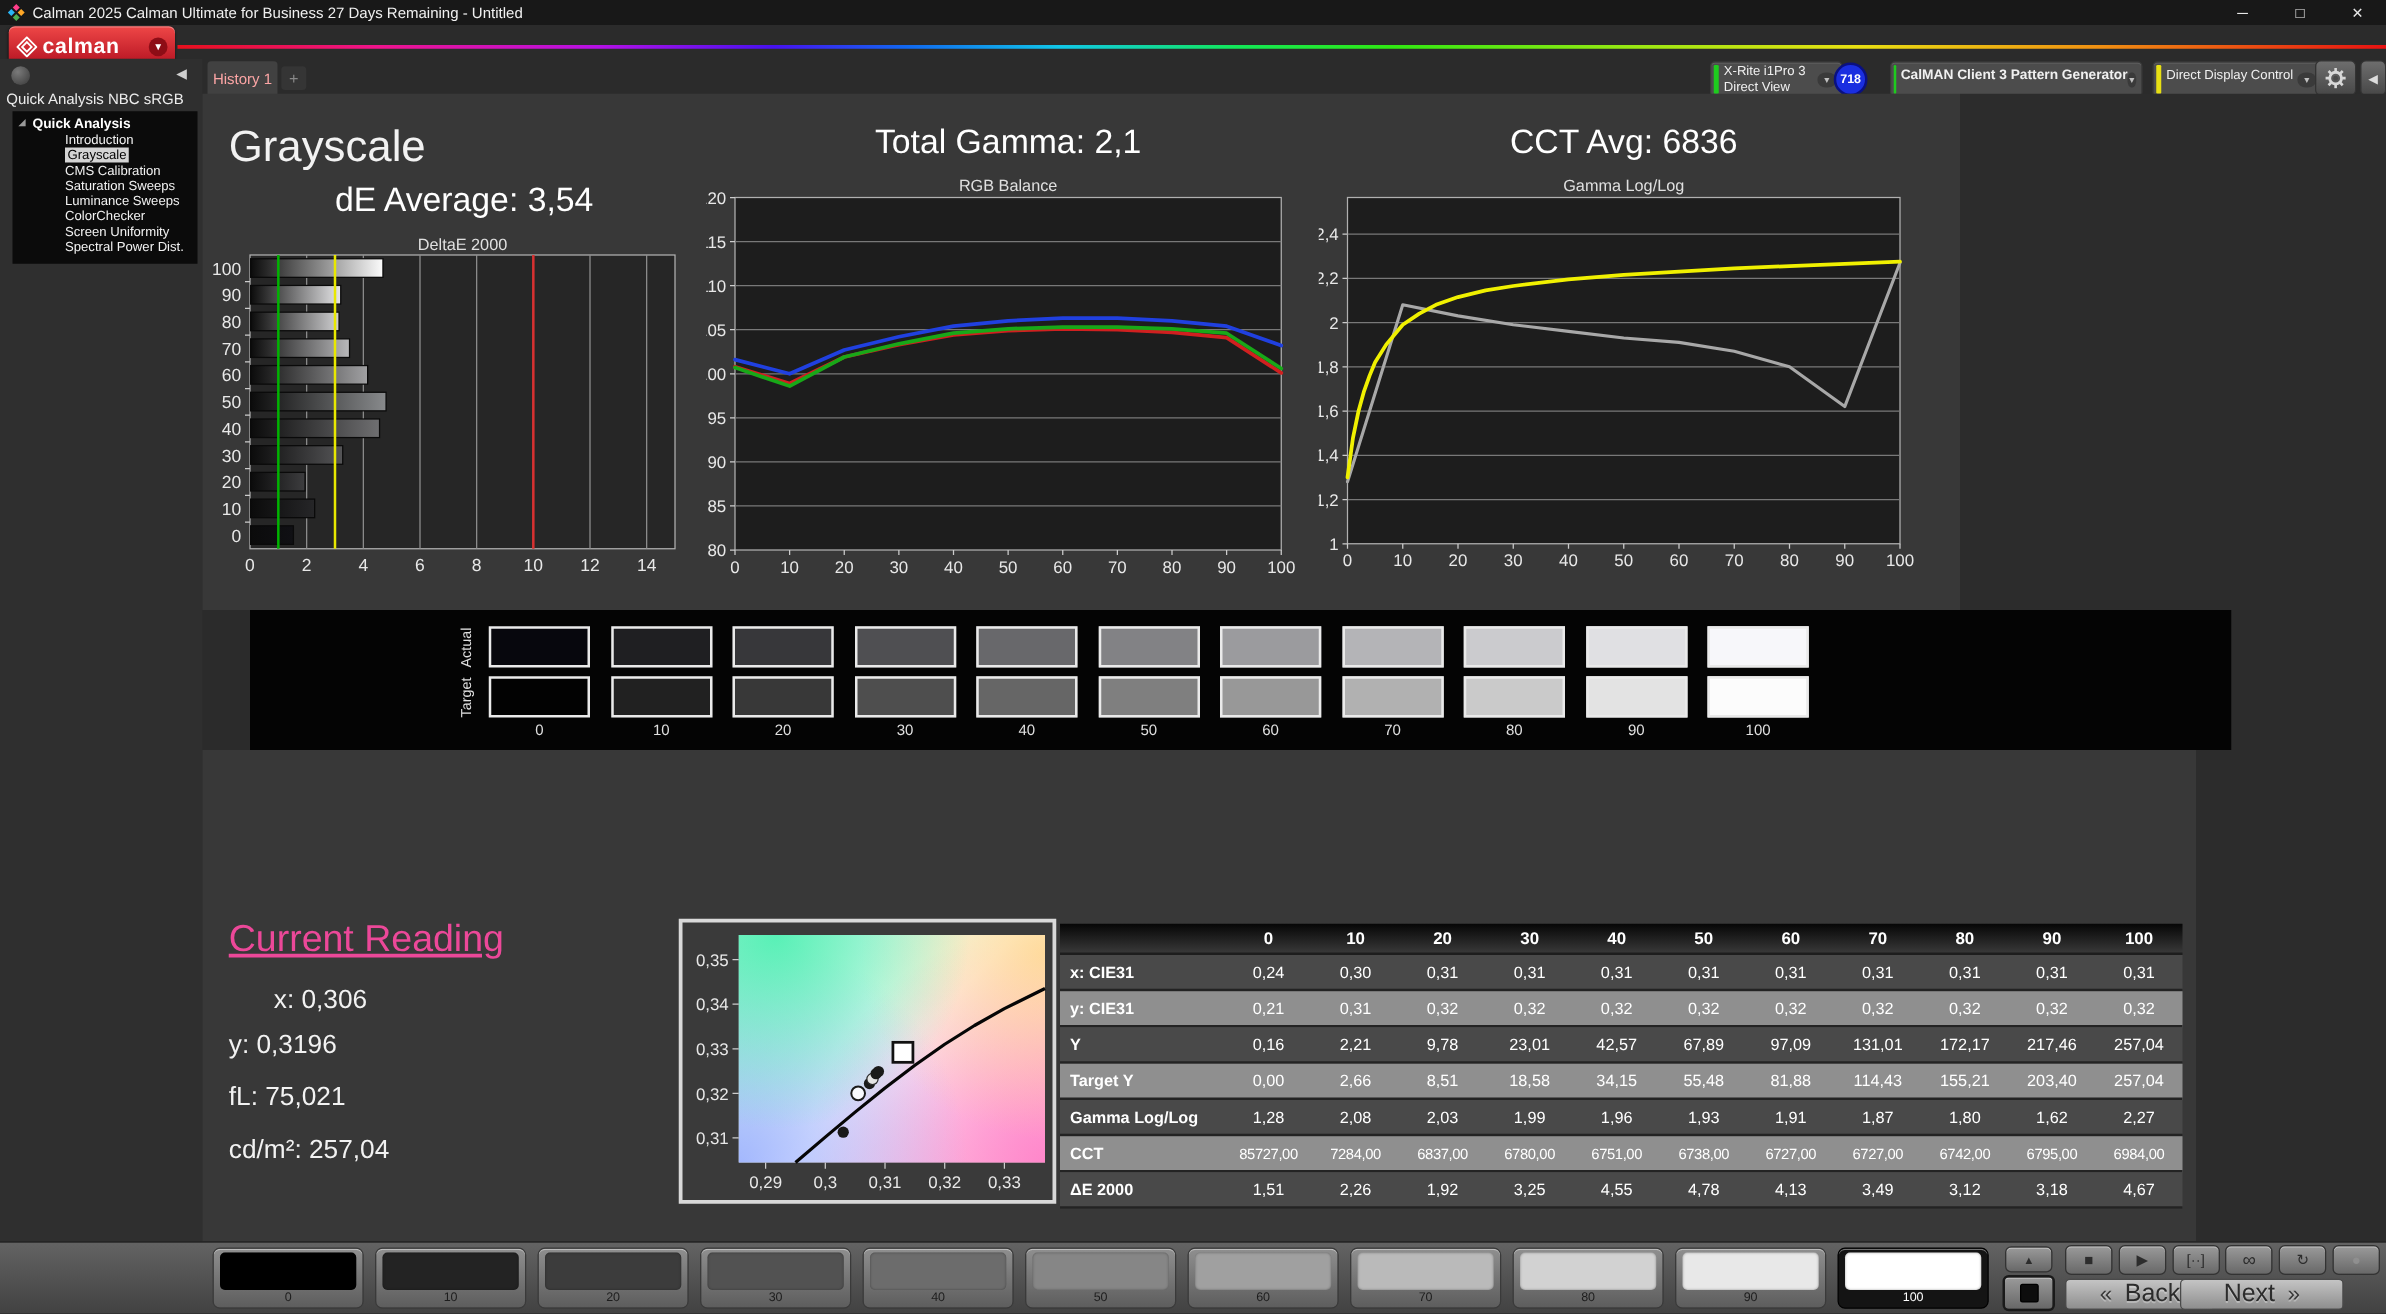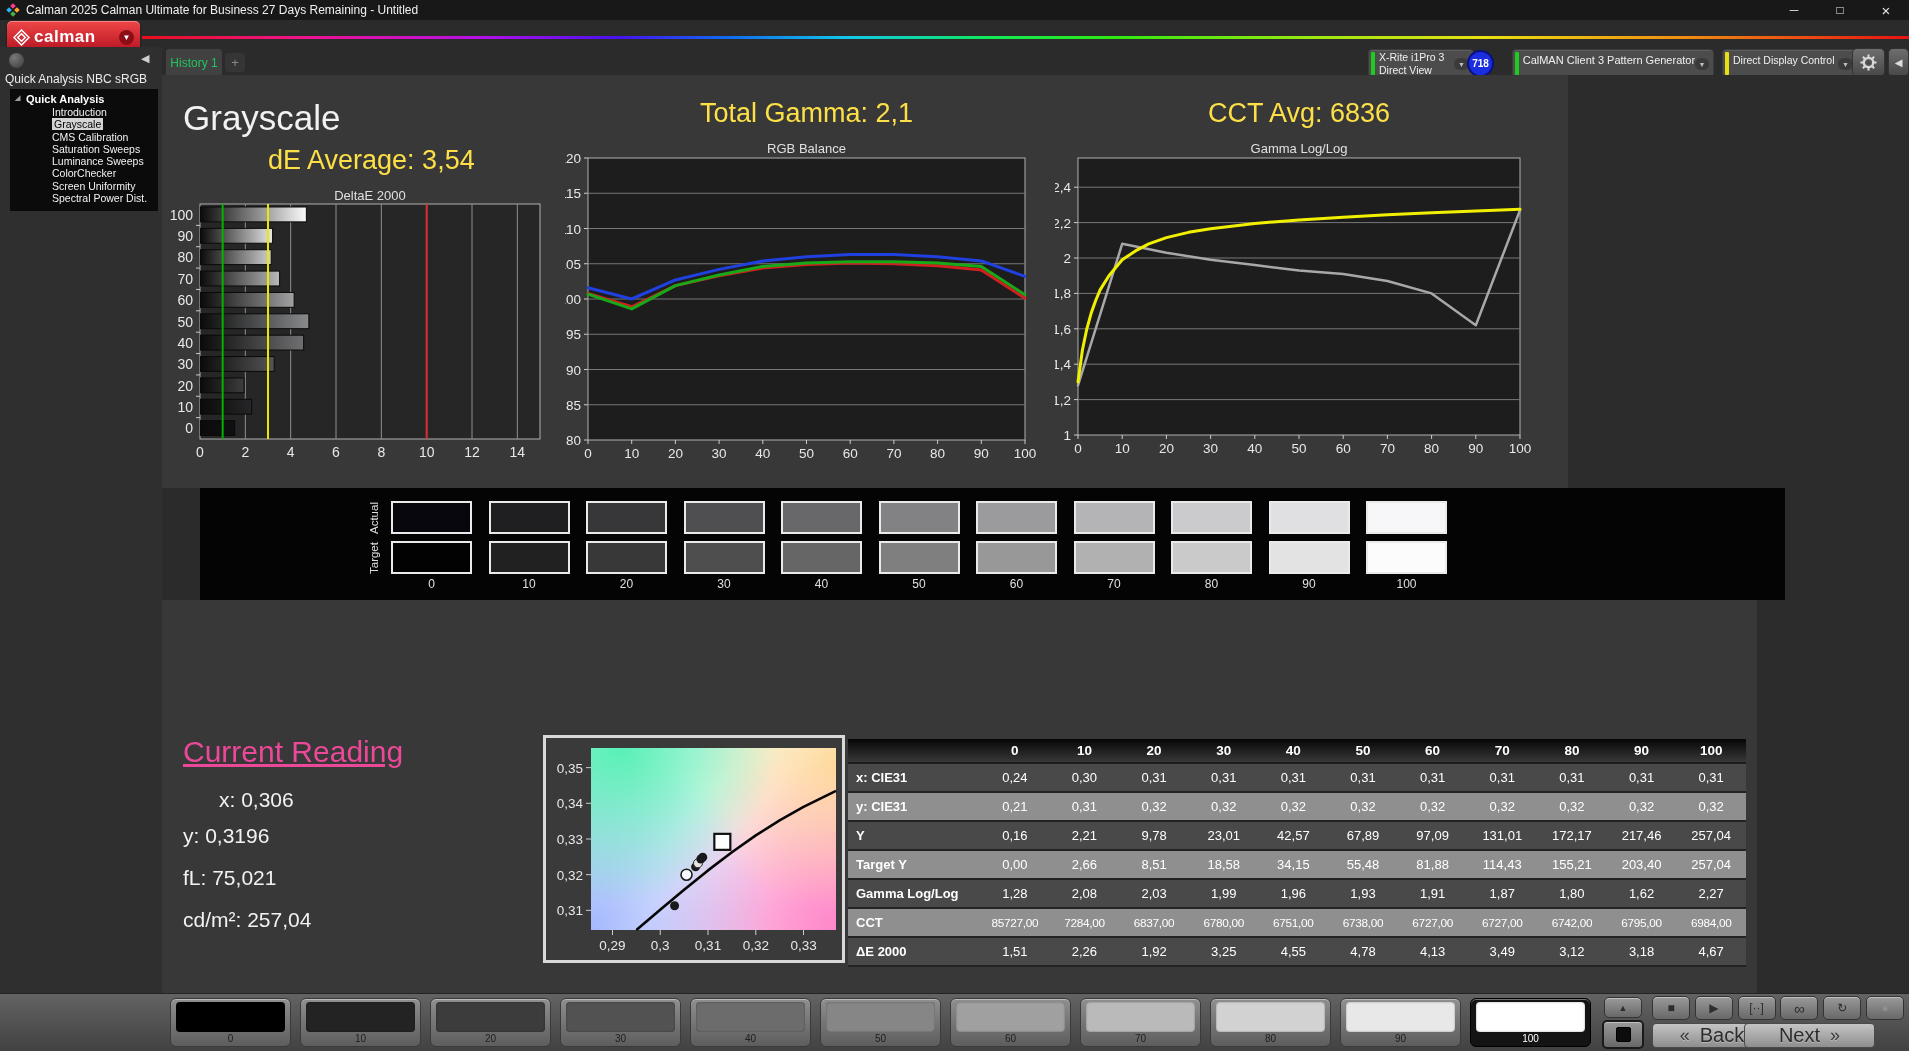--- a/index.html
+++ b/index.html
@@ -16,21 +16,21 @@
     background:linear-gradient(#ef4747,#b31120);display:flex;align-items:center;padding:16px 6px;box-sizing:border-box;
     box-shadow:inset 0 1px 0 rgba(255,255,255,.35), 0 1px 2px rgba(0,0,0,.6);}
   .logo-label{color:#fff;font-size:17px;font-weight:bold;letter-spacing:.5px;margin-left:4px;}
   .logo-dd{margin-left:auto;width:15px;height:15px;border-radius:50%;background:#8d0d16;color:#fff;
     font-size:8px;display:flex;align-items:center;justify-content:center;}
   .rainbow{position:absolute;left:142px;top:36px;width:1767px;height:3px;
     background:linear-gradient(to right,#e8101c 0%,#f0148c 9%,#b611e6 19%,#4712f0 27%,#1168f0 33%,
       #11c8e8 40%,#12e858 48%,#30e812 55%,#9ae812 66%,#e8e012 76%,#f09012 87%,#e81212 100%);}
   
   .tab{position:absolute;left:166px;top:49px;width:56px;height:27px;background:#414141;border-radius:3px 3px 0 0;
-    color:#22c55e;font-size:12px;display:flex;align-items:center;justify-content:center;}
+    color:#fca5a5;font-size:12px;display:flex;align-items:center;justify-content:center;}
   .tab-plus{position:absolute;left:225px;top:53px;width:20px;height:19px;background:#353535;border-radius:3px;
     color:#888;font-size:13px;display:flex;align-items:center;justify-content:center;}
   
   .meter{position:absolute;top:49px;height:29px;background:#4c4c4c;border-radius:4px;border:1px solid #3a3a3a;
     box-shadow:inset 0 1px 0 #5e5e5e;display:flex;align-items:center;box-sizing:border-box;margin-left:12px;}
   .meter .cbar{width:4px;height:23px;margin:0 4px 0 2px;border-radius:1px;}
   .meter .mtxt{font-size:11px;color:#f0f0f0;line-height:1.15;white-space:nowrap;}
   .meter .dd{margin:8px 4px 0 auto;width:15px;height:12px;border-radius:45%;background:#3a3a3a;color:#c0c0c0;
     font-size:7px;display:flex;align-items:center;justify-content:center;align-self:flex-start;}
   .badge{position:absolute;left:1467px;top:50px;width:27px;height:27px;border-radius:50%;background:#1a2ee0;
@@ -47,21 +47,21 @@
   .tree{position:absolute;left:10px;top:42px;width:148px;height:122px;background:#0b0b0b;padding-top:4px;box-sizing:border-box;}
   .tree-root{font-size:11px;font-weight:bold;color:#fff;padding-left:16px;position:relative;margin-bottom:1px;}
   .tree-exp{position:absolute;left:5px;top:1px;font-size:7px;color:#9a9a9a;}
   .tree-item{font-size:10.5px;color:#f2f2f2;padding:0 0 0 42px;line-height:12.3px;white-space:nowrap;}
   .tree-item .sel{background:#d4d4d4;color:#000;padding:0 2px;}
   
   .charts-bg{position:absolute;left:162px;top:75px;width:1406px;height:413px;background:#383838;}
   .dark-strip{position:absolute;background:#2c2c2c;}
   .lower-bg{position:absolute;left:162px;top:600px;width:1595px;height:393px;background:#383838;}
   .h-big{position:absolute;font-size:35px;color:#f2f2f2;}
-  .h-mid{position:absolute;font-size:27px;color:#fde047;}
+  .h-mid{position:absolute;font-size:27px;color:#ffffff;}
   .chart-title{position:absolute;font-size:13px;color:#e0e0e0;text-align:center;}
   .chart-host{position:absolute;}
   
   .band{position:absolute;left:200px;top:488px;width:1585px;height:112px;background:#040404;}
   .band .rot{position:absolute;left:168px;width:16px;font-size:11.5px;color:#e0e0e0;
     writing-mode:vertical-rl;transform:rotate(180deg);text-align:center;}
   .band-row{position:absolute;left:191px;display:flex;}
   .band-sw{width:81px;height:33px;border:2px solid #eaeaea;box-sizing:border-box;margin-right:16.5px;}
   .band-lab{width:81px;margin-right:16.5px;text-align:center;font-size:12px;color:#e0e0e0;}
   
@@ -142,21 +142,21 @@
 
   <div class="meter" style="left:1356px;width:106px;">
     <span class="cbar" style="background:#1ecb1e;"></span>
     <span class="mtxt" style="font-size:10.5px;">
       <span>X-Rite i1Pro 3</span><br>
       <span>Direct View</span>
     </span>
     <span class="dd">▼</span>
   </div>
   <div class="badge">718</div>
-  <div class="meter" style="left:1500px;width:202px;">
+  <div class="meter" style="left:1500px;width:202px;font-weight:bold;">
     <span class="cbar" style="background:#1ecb1e;"></span>
     <span class="mtxt" style="align-self:flex-start;margin-top:4px;">CalMAN Client 3 Pattern Generator</span>
     <span class="dd">▼</span>
   </div>
   <div class="meter" style="left:1710px;width:136px;">
     <span class="cbar" style="background:#e8e013;"></span>
     <span class="mtxt" style="align-self:flex-start;margin-top:4px;font-size:10.5px;">Direct Display Control</span>
     <span class="dd">▼</span>
   </div>
   <div class="sqbtn" style="left:1852px;width:33px;">

